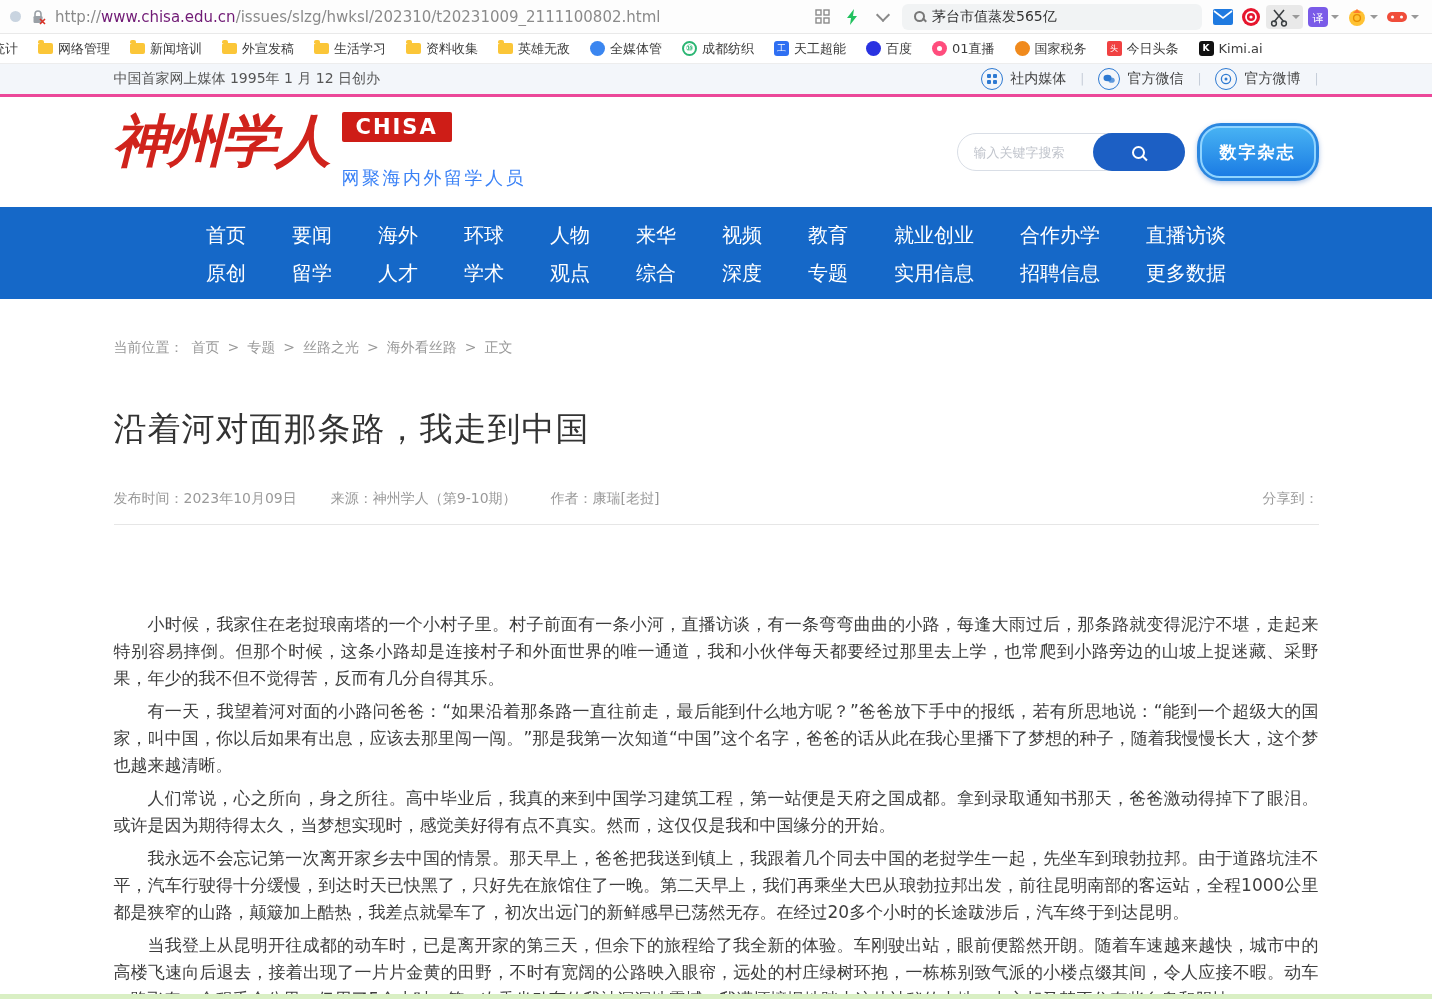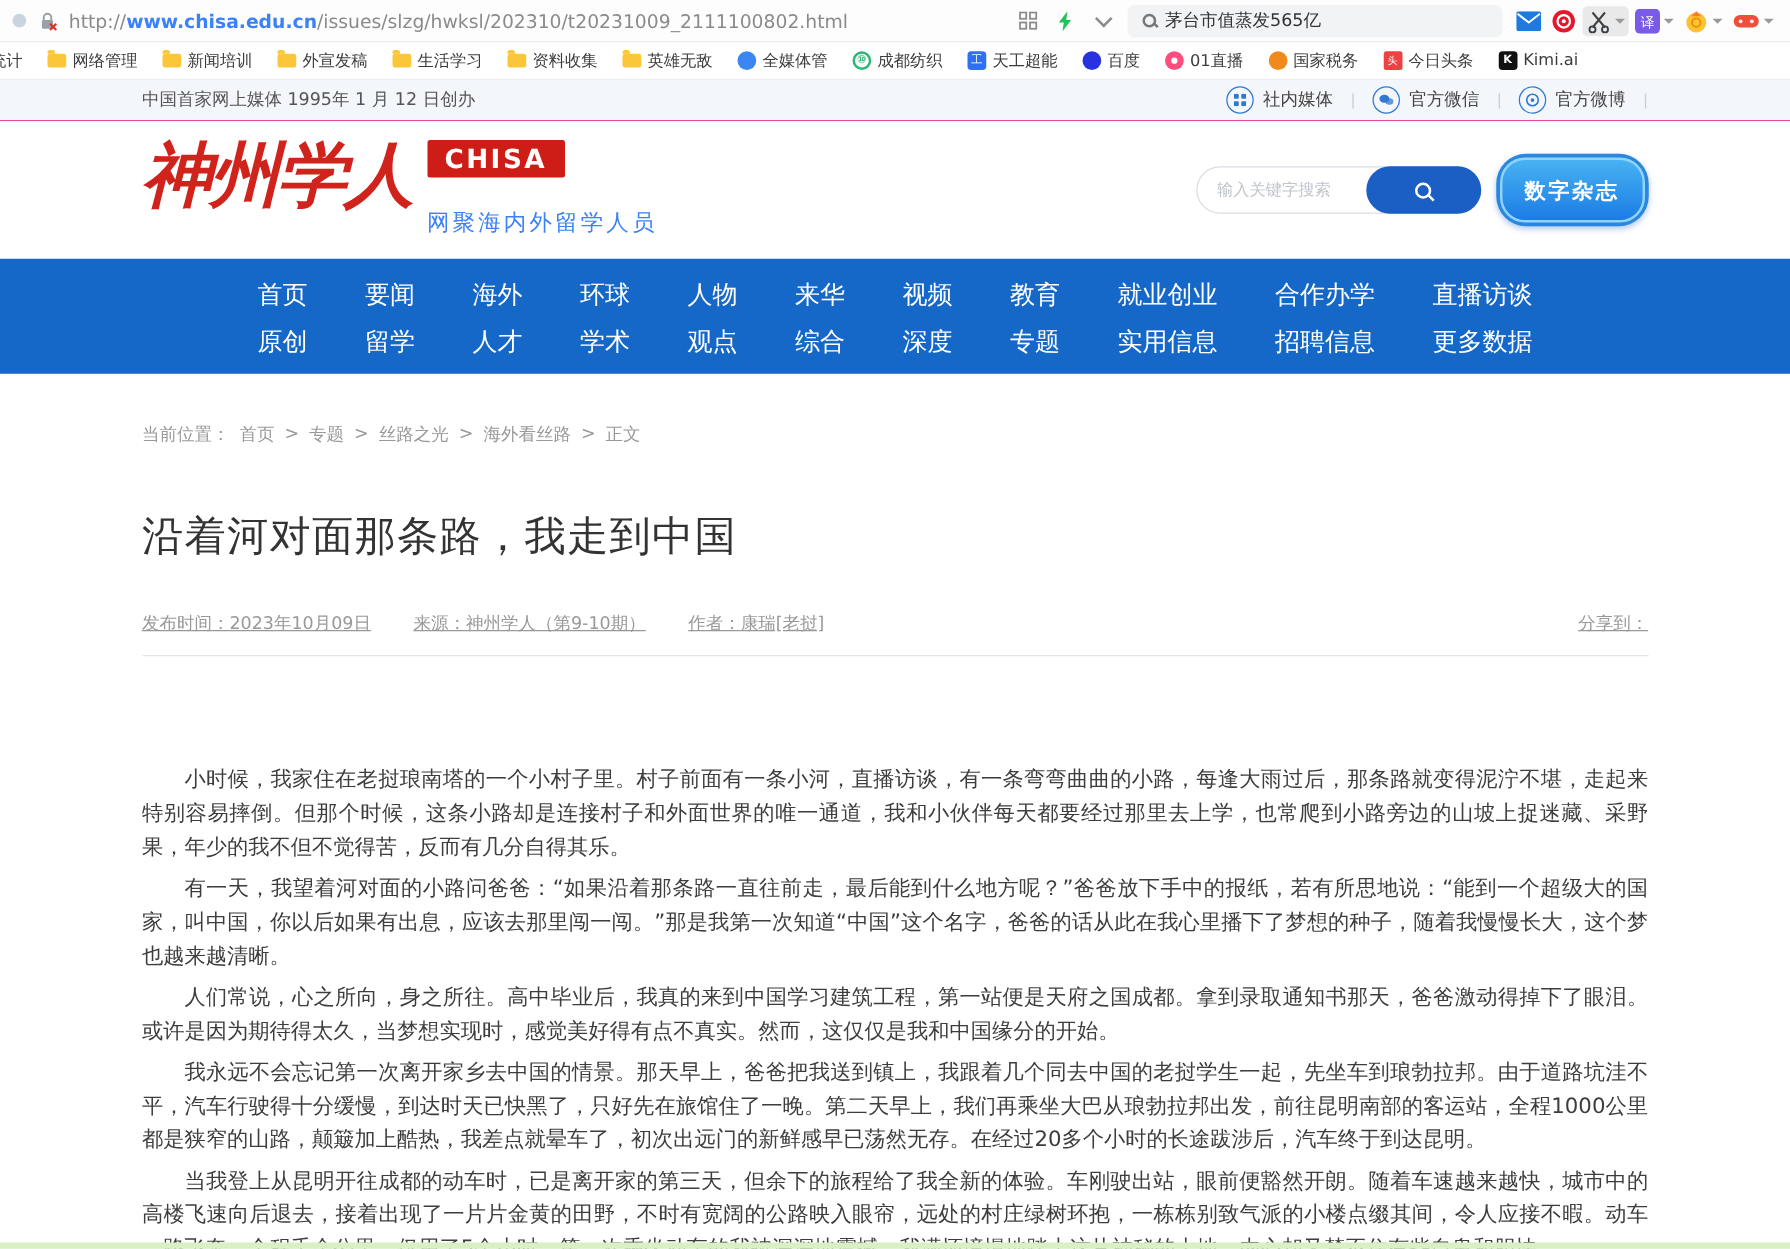--- a/index.html
+++ b/index.html
@@ -6,21 +6,21 @@
   html,body { width:1432px; height:999px; overflow:hidden; background:#fff;
     font-family:"DejaVu Sans","Liberation Sans",sans-serif; }
 
   
   .addr-bar { height:34px; background:#fdfdfd; border-bottom:1px solid #e9e9e9;
     display:flex; align-items:center; padding:0 10px; gap:8px; }
   .dot-icon { width:11px; height:11px; border-radius:50%; background:#c9d4e0; flex:none; }
   .lock-wrap { width:18px; height:18px; position:relative; flex:none; }
   .url { font-size:15px; white-space:nowrap; overflow:hidden; flex:0 1 auto; }
   .url .scheme,.url .path { color:#8a8a8a; }
-  .url .domain { color:#3b82f6; font-weight:bold; }
+  .url .domain { color:#701a75; font-weight:normal; }
   .addr-spacer { flex:1; }
   .tool-ic { width:22px; height:22px; display:flex; align-items:center; justify-content:center; flex:none; cursor:pointer; }
   .chev { width:10px; height:10px; border-right:2px solid #8a8a8a; border-bottom:2px solid #8a8a8a;
     transform:rotate(45deg); margin-top:-4px; }
   .quick-search { height:26px; background:#f1f3f4; border-radius:6px; display:flex; align-items:center;
     gap:7px; padding:0 12px; min-width:300px; cursor:pointer; }
   .quick-search .mag { width:11px; height:11px; border:2px solid #777; border-radius:50%; position:relative; flex:none;}
   .quick-search .mag::after{ content:""; position:absolute; width:5px; height:2px; background:#777;
     transform:rotate(45deg); right:-4px; bottom:-1px;}
   .quick-search span { font-size:14px; color:#333; }
@@ -45,21 +45,21 @@
   .ic-green { background:#fff; border:2px solid #2bb673; border-radius:50%; color:#2bb673; font-weight:bold;}
   .ic-bluesq { background:#2f6ff2; }
   .ic-paw { background:#2932e1; border-radius:50%; }
   .ic-pink { background:#ff4d7d; border-radius:50%; position:relative;}
   .ic-pink::after{content:"";width:5px;height:5px;border-radius:50%;background:#fff;}
   .ic-orange { background:#f08a1d; border-radius:50%; }
   .ic-toutiao { background:#f04142; border-radius:2px; font-size:8px; }
   .ic-kimi { background:#111; font-weight:bold; }
 
   
-  .util { height:33px; background:#f3f6fa; border-bottom:1px solid #ec4899; }
+  .util { height:33px; background:#f3f6fa; border-bottom:3px solid #ec4899; }
   .util-in { width:1205px; margin:0 auto; height:100%; display:flex; align-items:center; justify-content:space-between; }
   .util .slogan { font-size:14px; color:#555; }
   .util-links { display:flex; align-items:center; gap:14px; }
   .ulink { display:flex; align-items:center; gap:7px; cursor:pointer; }
   .ulink .ring { width:22px; height:22px; border:1.5px solid #2e7ad2; border-radius:50%;
     display:flex; align-items:center; justify-content:center; color:#2e7ad2; font-size:10px; }
   .ulink span.t { font-size:14px; color:#444; }
   .usep { color:#c5cdd8; font-size:12px; }
 
   
@@ -92,21 +92,21 @@
   .mainnav { height:92px; background:#1568c8; }
   .nav-in { width:1205px; margin:0 auto; display:flex; justify-content:center; gap:46px; padding-top:15px; }
   .nav-col { display:flex; flex-direction:column; gap:11px; align-items:center; }
   .nav-col a { color:#fff; font-size:20px; text-decoration:none; white-space:nowrap; cursor:pointer; }
 
   
   .content { width:1205px; margin:0 auto; }
   .crumbs { padding-top:40px; font-size:14px; color:#999; display:flex; gap:8px; align-items:flex-start;}
   .crumbs a { color:#999; text-decoration:none; cursor:pointer; }
   .title { margin-top:50px; font-size:33px; font-weight:400; color:#333; letter-spacing:1px; }
-  .meta { margin-top:38px; display:flex; align-items:center; font-size:14px; color:#999;text-decoration:underline; }
+  .meta { margin-top:38px; display:flex; align-items:center; font-size:14px; color:#999; }
   .meta .grp { margin-right:34px; }
   .meta .share { margin-left:auto; }
   .rule { margin-top:16px; border-top:1px solid #e6e6e6; }
   .article { margin-top:86px; }
   .article p { font-size:17px; line-height:27px; color:#3d3d3d; text-indent:2em; text-align:justify;
     margin-bottom:6px; }
 
   .bottom-strip { position:fixed; left:0; bottom:0; width:100%; height:5px; background:#d9efc4; }
 
   svg { display:block; }

